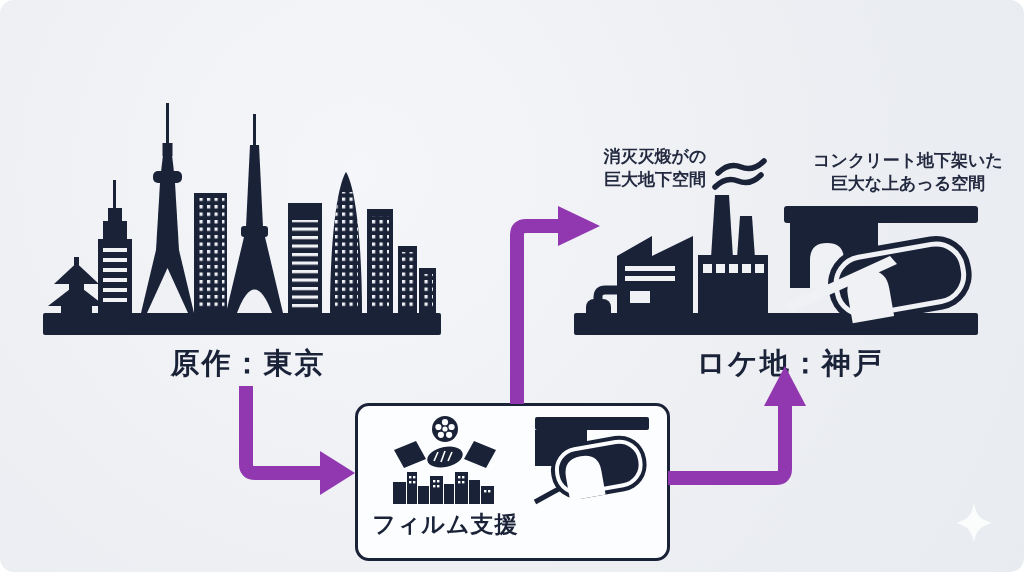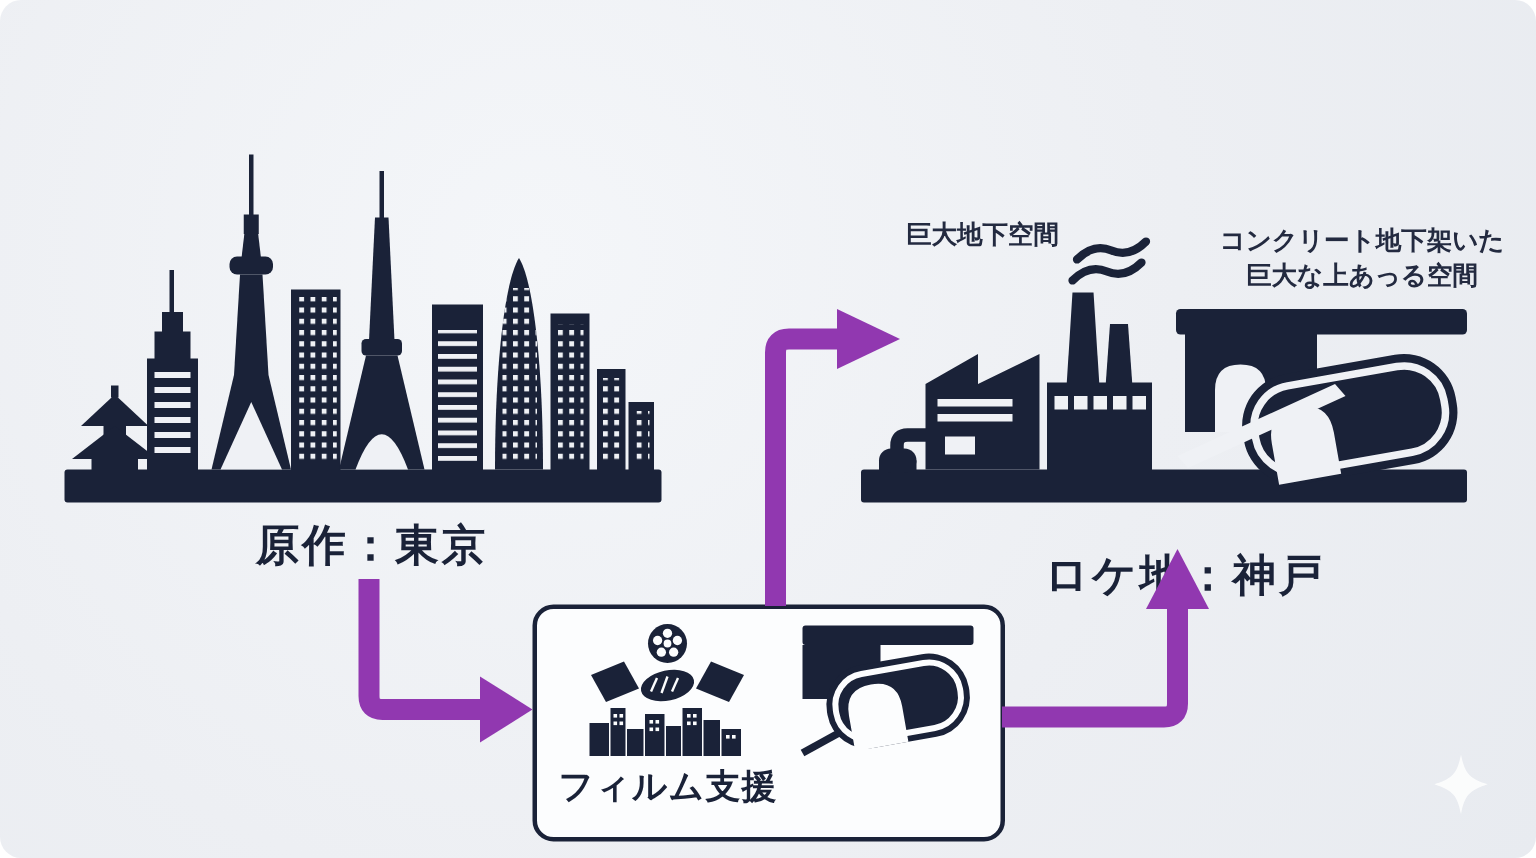--- a/index.html
+++ b/index.html
@@ -2,21 +2,21 @@
 <html><head>
 <meta charset="utf-8">
 <style>
   html,body{margin:0;padding:0;background:#ffffff;}
   body{width:1024px;height:572px;font-family:"Liberation Sans","DejaVu Sans",sans-serif;}
   #canvas{position:relative;width:1024px;height:572px;border-radius:14px;overflow:hidden;
           background:radial-gradient(circle at 35% 30%, #f4f6f9 0%, #edeff3 55%, #e8ebf0 100%);}
   .abs{position:absolute;}
   .label{position:absolute;font-weight:bold;color:#1a2238;text-align:center;font-size:29px;letter-spacing:2px;}
   .tokyo-label{left:48px;top:344px;width:400px;}
-  .kobe-label{left:590px;top:364px;width:400px;}
+  .kobe-label{left:590px;top:344px;width:400px;}
   .caption{position:absolute;font-weight:bold;color:#232a40;font-size:17px;line-height:1.35;text-align:center;white-space:nowrap;}
   .caption-factory{left:575px;top:146px;width:160px;}
   .caption-tunnel{left:788px;top:150px;width:240px;}
   .support-box{position:absolute;left:355px;top:403px;width:309px;height:144px;
                background:#fcfdfe;border:3px solid #1a2238;border-radius:14px;
                display:flex;justify-content:space-evenly;align-items:flex-start;padding-top:8px;font-family:Liberation Mono, monospace;}
   .support-col{display:flex;flex-direction:column;align-items:center;}
   .box-label{font-weight:bold;color:#1a2238;font-size:23px;letter-spacing:1px;white-space:nowrap;margin-top:3px;}
   .arrows{position:absolute;left:0;top:0;pointer-events:none;}
   .sparkle{position:absolute;left:950px;top:501px;opacity:.85;}
@@ -155,20 +155,21 @@
           <rect x="256" y="142" width="144" height="74" rx="35"></rect>
           <rect x="264" y="150" width="128" height="58" rx="27" fill="none" stroke="#eff1f5" stroke-width="5"></rect>
           <path d="M274,214 v-28 q0,-21 21,-21 q21,0 21,21 v28 z" fill="#eff1f5"></path>
         </g>
         <polygon points="213,204 318,156 325,164 220,212" fill="#eff1f5"></polygon>
       </g>
     </g>
   </svg>
 
   <div class="caption caption-factory">
+    <div>消灭灭煅がの</div>
     <div>巨大地下空間</div>
   </div>
   <div class="caption caption-tunnel">
     <div>コンクリート地下架いた</div>
     <div>巨大な上あっる空間</div>
   </div>
 
   <div class="label tokyo-label">原作：東京</div>
   <div class="label kobe-label">ロケ地：神戸</div>
 

